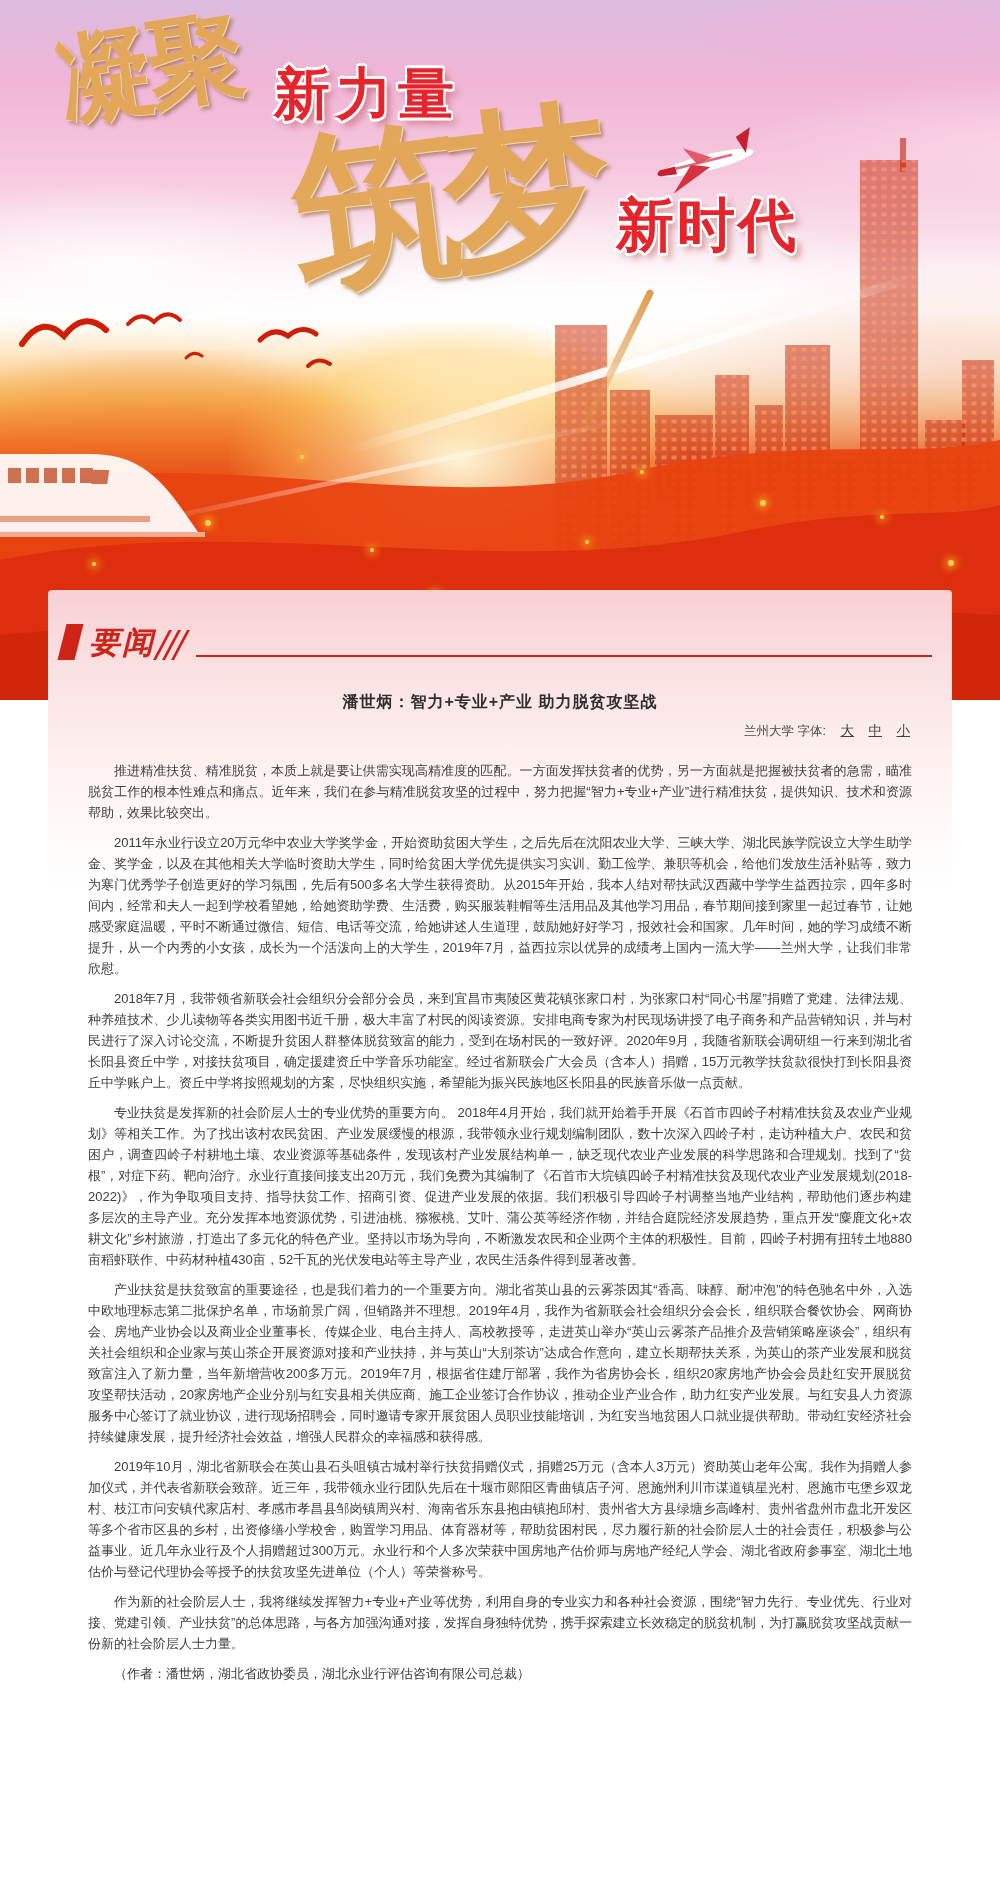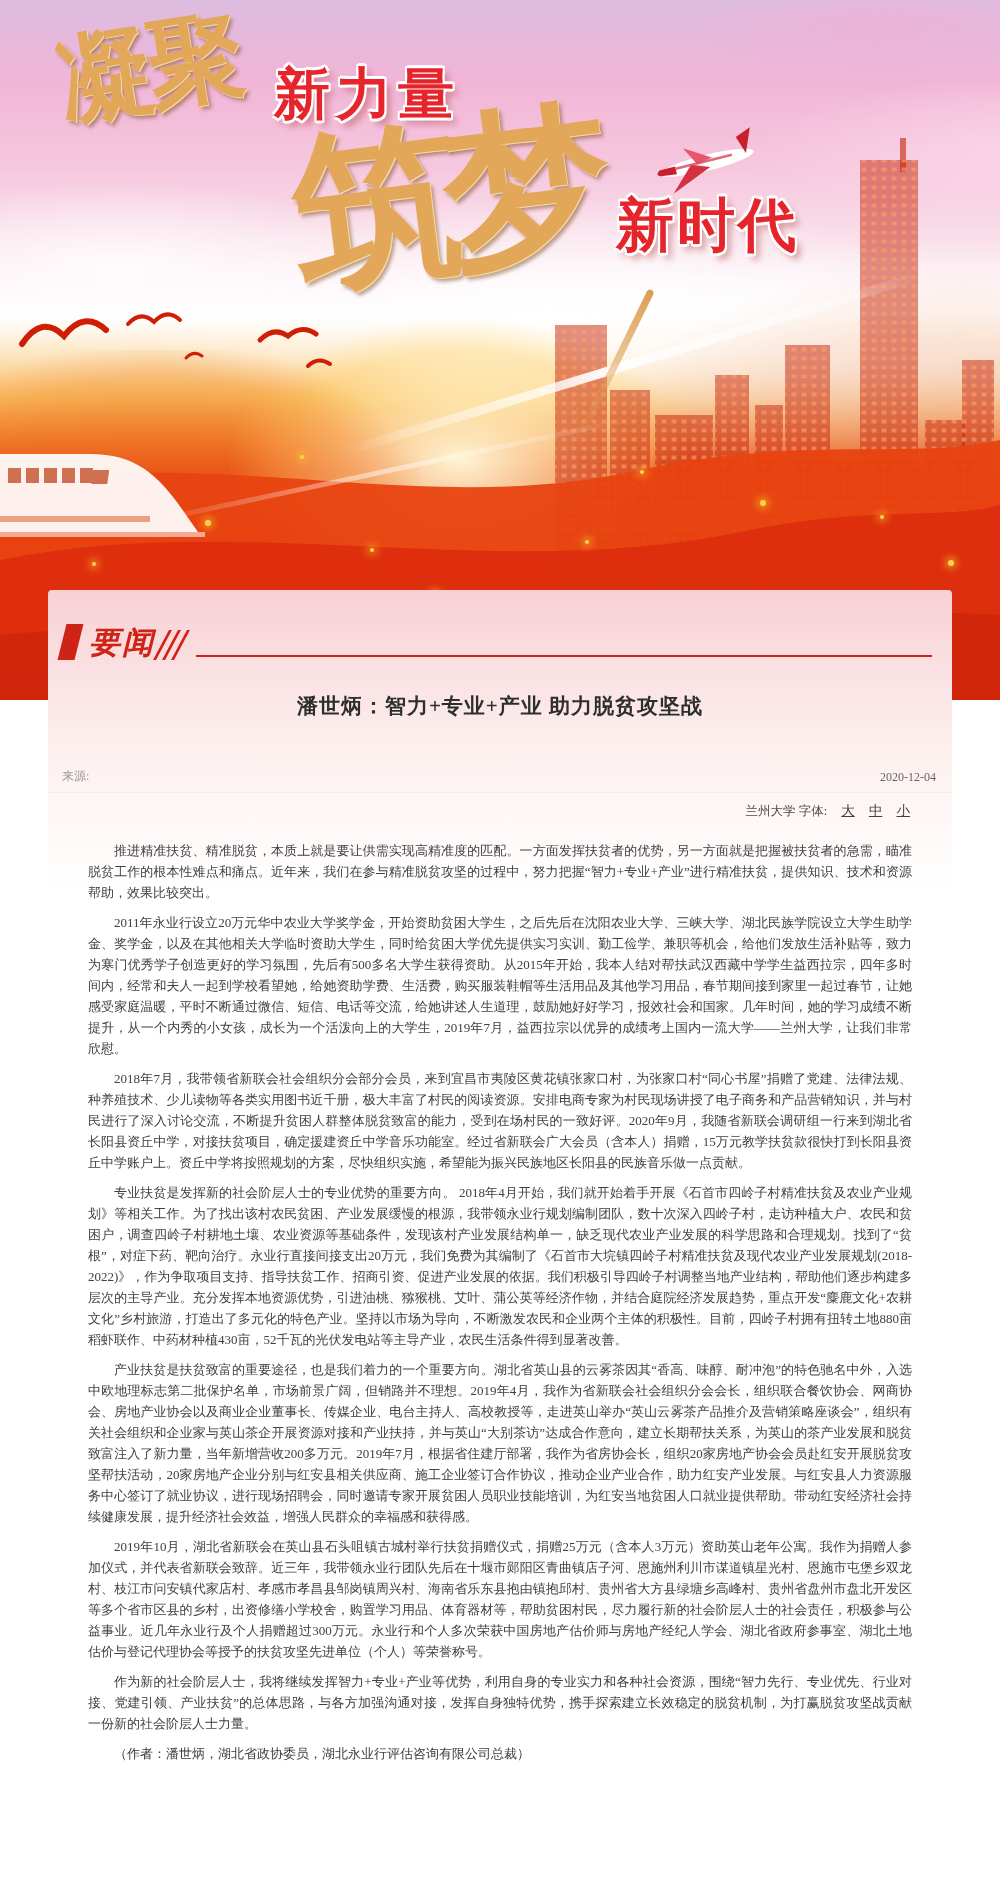--- a/index.html
+++ b/index.html
@@ -49,30 +49,30 @@
 
   svg{display:block;}
   .skyline{position:absolute;left:500px;top:130px;}
   .waves{position:absolute;left:0;top:400px;}
   .train{position:absolute;left:0;top:436px;}
   .birds{position:absolute;left:8px;top:296px;}
   .plane{position:absolute;left:645px;top:130px;transform:rotate(-14deg);}
 
   
   .card{position:absolute;left:48px;top:590px;width:904px;height:1185px;border-radius:4px 4px 0 0;
-    background:linear-gradient(180deg,#f8cfd4 0px,#fadfe1 70px,#fdf1f0 170px,#ffffff 300px);font-family:Liberation Serif, serif;}
+    background:linear-gradient(180deg,#f8cfd4 0px,#fadfe1 70px,#fdf1f0 170px,#ffffff 300px);}
 
   .section-head{display:flex;align-items:flex-end;margin:34px 18px 0 14px;}
   .red-block{width:17px;height:36px;background:#cf2317;transform:skewX(-14deg);margin-right:10px;}
   .sec-title{font-size:31px;font-weight:bold;font-style:italic;color:#cf2317;letter-spacing:2px;line-height:1.1;}
   .slash{width:3px;height:30px;background:#cf2317;transform:skewX(-28deg);margin-left:6px;}
   .slash:first-of-type{margin-left:12px;}
   .head-line{flex:1;height:2px;background:#cf2317;margin:0 2px 3px 14px;}
 
-  .art-title{margin-top:32px;text-align:center;font-size:21px;font-weight:bold;color:#2e2e2e;letter-spacing:1px;}
+  .art-title{margin-top:32px;text-align:center;font-size:16px;font-weight:bold;color:#2e2e2e;letter-spacing:1px;}
 
   .meta-row{display:flex;justify-content:space-between;align-items:flex-end;margin-top:48px;
     padding:0 16px 7px 14px;border-bottom:1px solid #ececec;font-size:12px;color:#999;}
   .meta-date{color:#666;}
 
   .tools-row{margin:9px 42px 0 0;text-align:right;font-size:12.5px;color:#4a4a4a;}
   .tool-print{cursor:pointer;}
   .font-label{}
   .font-size-link{text-decoration:underline;margin-left:11px;cursor:pointer;color:#3f3f3f;font-size:13.5px;}
 
@@ -181,24 +181,20 @@
       <div class="red-block"></div>
       <div class="sec-title">要闻</div>
       <div class="slash"></div>
       <div class="slash"></div>
       <div class="slash"></div>
       <div class="head-line"></div>
     </div>
 
     <div class="art-title">潘世炳：智力+专业+产业 助力脱贫攻坚战</div>
 
-    <div class="meta-row">
-      <span class="meta-source">来源:</span>
-      <span class="meta-date">2020-12-04</span>
-    </div>
 
     <div class="tools-row">
       <span class="tool-print">兰州大学</span>
       <span class="font-label">字体:</span>
       <span class="font-size-link">大</span>
       <span class="font-size-link">中</span>
       <span class="font-size-link">小</span>
     </div>
 
     <div class="article-body">

